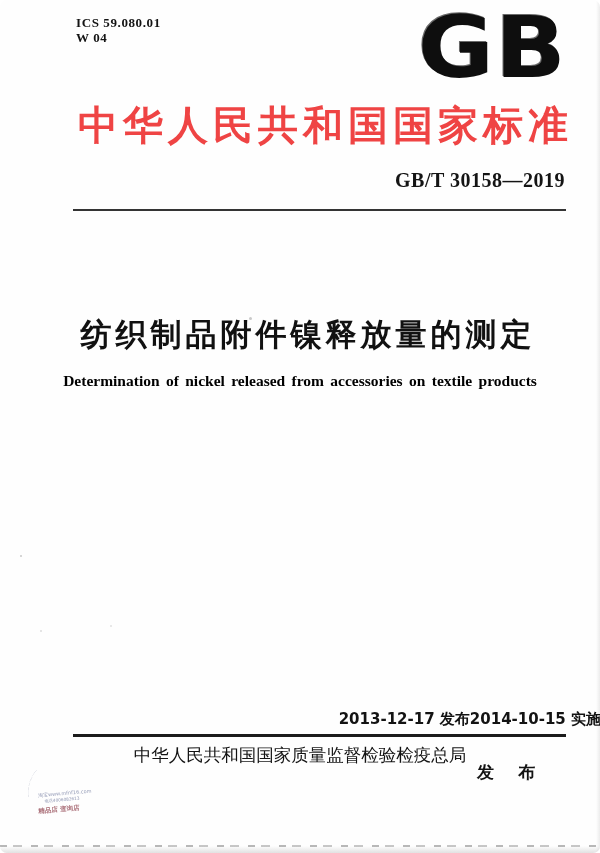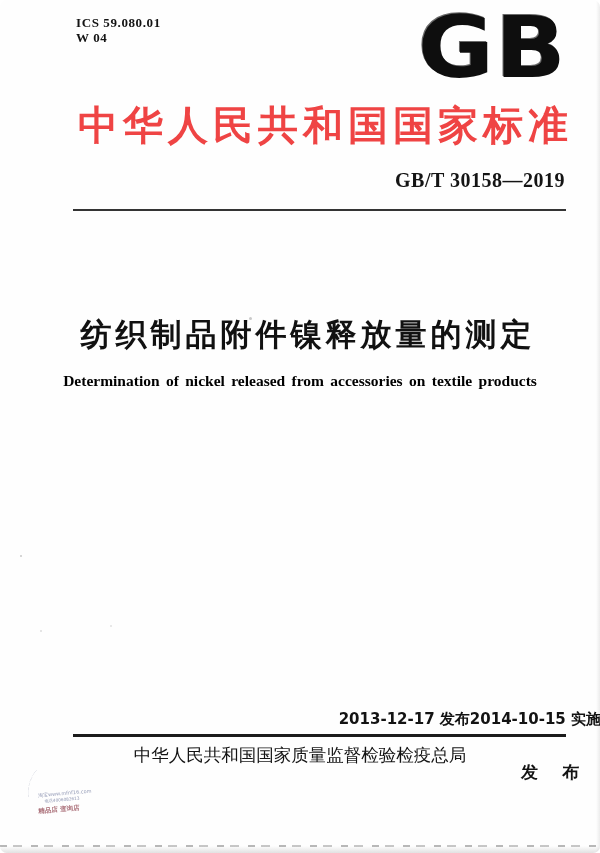--- a/index.html
+++ b/index.html
@@ -111,21 +111,20 @@
   .publishers .pub2 { letter-spacing: 11px; padding-left: 11px; white-space: nowrap; }
   .publish-label {
     position: absolute;
     top: 761px; left: 477px;
     font-family: "Liberation Serif", serif;
     font-weight: bold;
     font-size: 17px;
     letter-spacing: 10px;
     white-space: nowrap;
     color: #131313;
-    margin-left: 44px;
   }
   .watermark {
     position: absolute;
     left: 24px; top: 768px;
     width: 78px; height: 52px;
     opacity: 0.85;
     transform: rotate(-5deg);
   }
   .speck { position: absolute; background: #c9c9c9; border-radius: 50%; }
   .speck-1 { left: 249px; top: 317px; width: 3px; height: 3px; }

